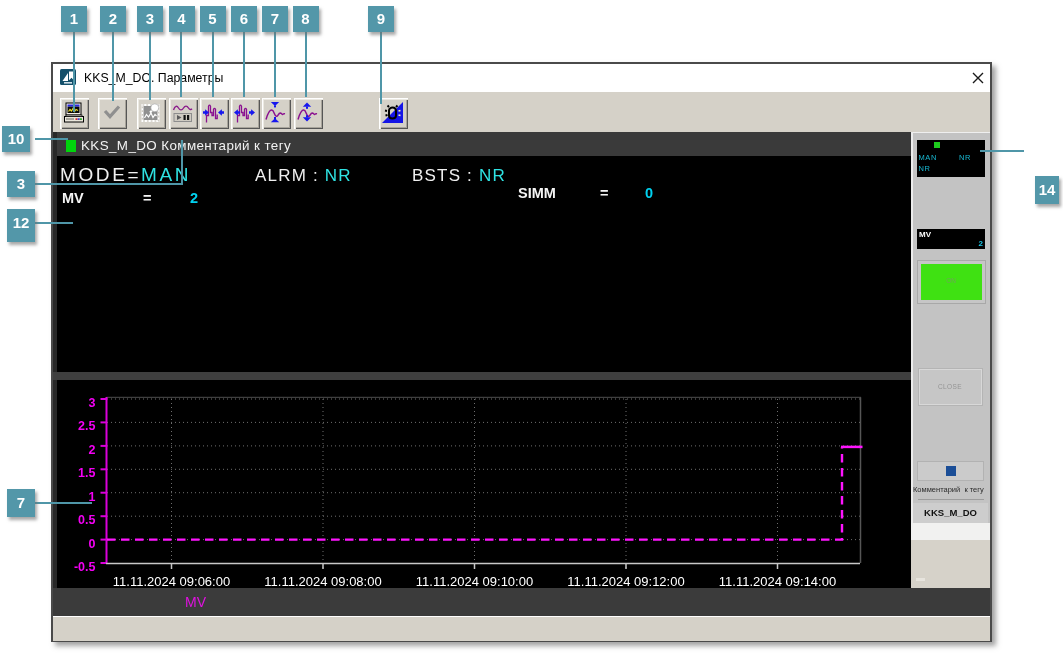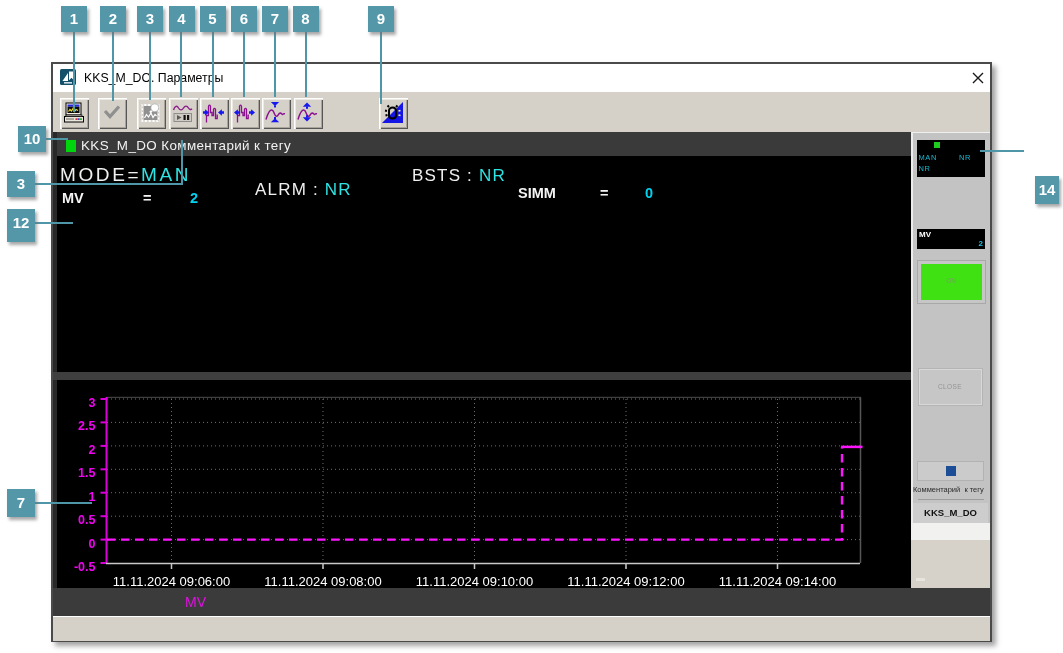--- a/index.html
+++ b/index.html
@@ -129,21 +129,21 @@
       </svg>
     </div>
   </div>
   <div class="abs" id="leftdark"></div>
   <div class="abs" id="hdrstrip">
     <div class="abs" style="left:9px;top:8px;width:10px;height:12px;background:#00d40c;"></div>
     <div class="abs" style="left:24px;top:6px;font-size:13.4px;letter-spacing:0.4px;color:#f2f2f2;">KKS_M_DO Комментарий к тегу</div>
   </div>
   <div class="abs" id="blackpanel">
     <div class="abs" style="left:3px;top:8px;font-size:19px;letter-spacing:2.6px;color:#f0f0f0;">MODE=<span style="color:#2fe3e3">MAN</span></div>
-    <div class="abs" style="left:198px;top:24px;font-size:17px;letter-spacing:1.2px;color:#f0f0f0;">ALRM : <span style="color:#2fe3e3">NR</span></div>
+    <div class="abs" style="left:198px;top:10px;font-size:17px;letter-spacing:1.2px;color:#f0f0f0;">ALRM : <span style="color:#2fe3e3">NR</span></div>
     <div class="abs" style="left:355px;top:10px;font-size:17px;letter-spacing:1.2px;color:#f0f0f0;">BSTS : <span style="color:#2fe3e3">NR</span></div>
     <div class="abs" style="left:5px;top:34px;font-size:14.5px;font-weight:bold;color:#f4f4f4;">MV</div>
     <div class="abs" style="left:86px;top:34px;font-size:14.5px;font-weight:bold;color:#f4f4f4;">=</div>
     <div class="abs" style="left:133px;top:34px;font-size:14.5px;font-weight:bold;color:#00d2f0;">2</div>
     <div class="abs" style="left:461px;top:29px;font-size:14.5px;font-weight:bold;color:#f4f4f4;">SIMM</div>
     <div class="abs" style="left:543px;top:29px;font-size:14.5px;font-weight:bold;color:#f4f4f4;">=</div>
     <div class="abs" style="left:588px;top:29px;font-size:14.5px;font-weight:bold;color:#00d2f0;">0</div>
   </div>
   <div class="abs" id="splitter"></div>
   <div class="abs" id="chartpanel">
@@ -241,21 +241,21 @@
 
 <div class="badge" style="left:61px;top:6px;">1</div>
 <div class="badge" style="left:100px;top:6px;">2</div>
 <div class="badge" style="left:137px;top:6px;">3</div>
 <div class="badge" style="left:168.5px;top:6px;">4</div>
 <div class="badge" style="left:199.5px;top:6px;">5</div>
 <div class="badge" style="left:231px;top:6px;">6</div>
 <div class="badge" style="left:262px;top:6px;">7</div>
 <div class="badge" style="left:292.5px;top:6px;">8</div>
 <div class="badge" style="left:368px;top:6px;">9</div>
-<div class="badge" style="left:18px;top:126px;width:28px;">10</div>
+<div class="badge" style="left:2px;top:126px;width:28px;">10</div>
 <div class="badge" style="left:7px;top:171px;width:28px;">3</div>
 <div class="badge" style="left:7px;top:209px;width:28px;height:33px;line-height:27px;">12</div>
 <div class="badge" style="left:7px;top:489px;width:28px;height:28px;line-height:28px;">7</div>
 <div class="badge" style="left:1035px;top:136px;width:24px;height:28px;line-height:28px;margin-top:40px;">14</div>
 
 <div class="cline" style="left:72.5px;top:32px;width:2px;height:80px;"></div>
 <div class="cline" style="left:111.5px;top:32px;width:2px;height:69px;"></div>
 <div class="cline" style="left:148.5px;top:32px;width:2px;height:68px;"></div>
 <div class="cline" style="left:180px;top:32px;width:2px;height:65px;"></div>
 <div class="cline" style="left:211.5px;top:32px;width:2px;height:65px;"></div>

